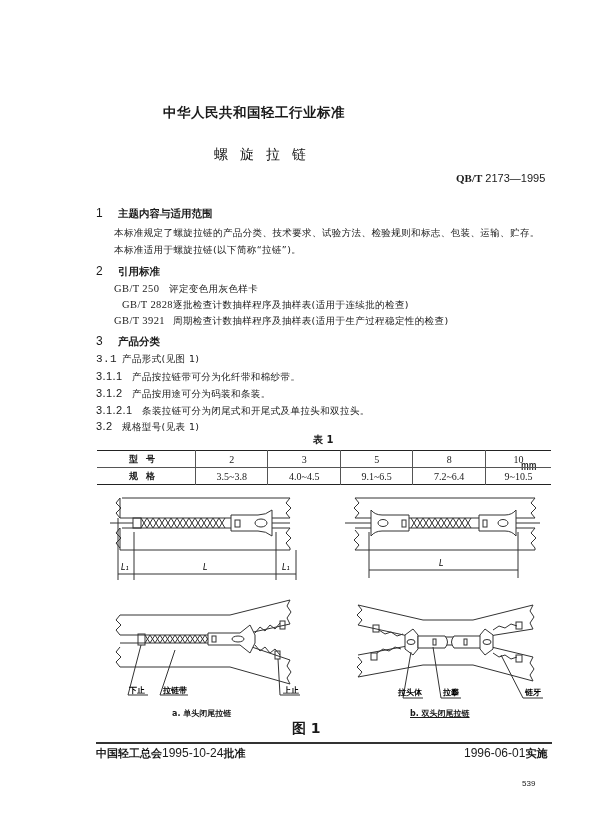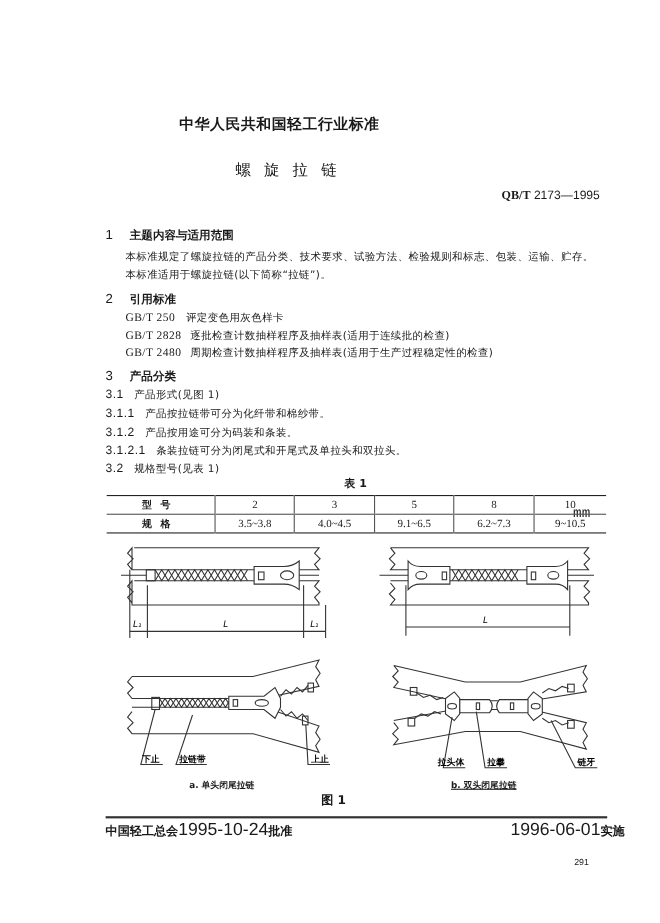--- a/index.html
+++ b/index.html
@@ -78,31 +78,31 @@
       padding: 0;
     }
     table.spec td:first-child { border-left: none; font-weight: bold; width: 98px; letter-spacing: 8px; }
     table.spec tr:last-child td { border-bottom: none; }
     table.spec td.num { font-family: "Liberation Serif", serif; font-size: 10px; }
     .fig-label {
       font-size: 8px; font-weight: bold;
     }
     .fig-caption {
       top: 720px; left: 292px;
-      font-size: 11px; font-weight: bold;
+      font-size: 14px; font-weight: bold;
     }
     .footer-rule {
       left: 96px; top: 742px; width: 456px; height: 1.6px; background: #333;
     }
     .footer-left {
       left: 96px; top: 746px;
       font-size: 11px; font-weight: bold;
     }
     .footer-left .date, .footer-right .date {
-      font-family: "Liberation Sans", sans-serif; font-weight: normal; font-size: 16px;
+      font-family: "Liberation Sans", sans-serif; font-weight: normal; font-size: 12px;
     }
     .footer-right {
       left: 464px; top: 746px;
       font-size: 11px; font-weight: bold;
     }
     .page-no {
       left: 522px; top: 779px;
       font-size: 8px;
       font-family: "Liberation Sans", sans-serif;
     }
@@ -124,31 +124,31 @@
 <div class="abs body-text" style="left:114px; top:227px;">本标准规定了螺旋拉链的产品分类、技术要求、试验方法、检验规则和标志、包装、运输、贮存。</div>
 <div class="abs body-text" style="left:114px; top:244px;">本标准适用于螺旋拉链(以下简称“拉链”)。</div>
 
 <div class="abs sec-head" style="left:96px; top:264px;">
   <span class="sec-num">2</span><span>引用标准</span>
 </div>
 <div class="abs body-text" style="left:114px; top:283px;">
   <span class="ref-code" style="width:55px;">GB/T 250</span><span>评定变色用灰色样卡</span>
 </div>
 <div class="abs body-text" style="left:114px; top:299px;">
-  <span class="ref-code" style="width:59px;">GB/T 2828</span><span>逐批检查计数抽样程序及抽样表(适用于连续批的检查)</span>
+  <span class="ref-code" style="width:59px;text-align:right;">GB/T 2828</span><span>逐批检查计数抽样程序及抽样表(适用于连续批的检查)</span>
 </div>
 <div class="abs body-text" style="left:114px; top:315px;">
-  <span class="ref-code" style="width:59px;">GB/T 2480</span><span>周期检查计数抽样程序及抽样表(适用于生产过程稳定性的检查)</span>
+  <span class="ref-code" style="width:59px;">GB/T 3921</span><span>周期检查计数抽样程序及抽样表(适用于生产过程稳定性的检查)</span>
 </div>
 
 <div class="abs sec-head" style="left:96px; top:334px;">
   <span class="sec-num">3</span><span>产品分类</span>
 </div>
 <div class="abs body-text" style="left:96px; top:353px;">
-  <span class="clause-num" style="width:26px;">3.1</span><span>产品形式(见图 1)</span>
+  <span class="clause-num" style="width:26px;font-family:Liberation Mono, monospace;">3.1</span><span>产品形式(见图 1)</span>
 </div>
 <div class="abs body-text" style="left:96px; top:370px;">
   <span class="clause-num" style="width:36px;">3.1.1</span><span>产品按拉链带可分为化纤带和棉纱带。</span>
 </div>
 <div class="abs body-text" style="left:96px; top:387px;">
   <span class="clause-num" style="width:36px;">3.1.2</span><span>产品按用途可分为码装和条装。</span>
 </div>
 <div class="abs body-text" style="left:96px; top:404px;">
   <span class="clause-num" style="width:46px;">3.1.2.1</span><span>条装拉链可分为闭尾式和开尾式及单拉头和双拉头。</span>
 </div>
@@ -166,21 +166,21 @@
     <td class="num">3</td>
     <td class="num">5</td>
     <td class="num">8</td>
     <td class="num">10</td>
   </tr>
   <tr>
     <td>规格</td>
     <td class="num">3.5~3.8</td>
     <td class="num">4.0~4.5</td>
     <td class="num">9.1~6.5</td>
-    <td class="num">6.2~7.3</td>
+    <td class="num">7.2~6.4</td>
     <td class="num">9~10.5</td>
   </tr>
 </tbody>
   </table>
 
 <svg class="abs" style="left:100px; top:488px;" width="210" height="95">
   <g fill="none" stroke="#333" stroke-width="1">
 
     <path d="M22,10 L190,10 l-4,5 l5,5 l-5,5 l4,5 L190,30 L20,30 L20,10 l-4,5 l5,5 l-5,5 l4,5"></path>
 
@@ -290,13 +290,13 @@
 
 <div class="abs fig-caption">图 1</div>
 
 <div class="abs footer-rule"></div>
 <div class="abs footer-left">
   <span>中国轻工总会</span><span class="date">1995-10-24</span><span>批准</span>
 </div>
 <div class="abs footer-right">
   <span class="date">1996-06-01</span><span>实施</span>
 </div>
-<div class="abs page-no">291</div>
+<div class="abs page-no">539</div>
 
 </body></html>

